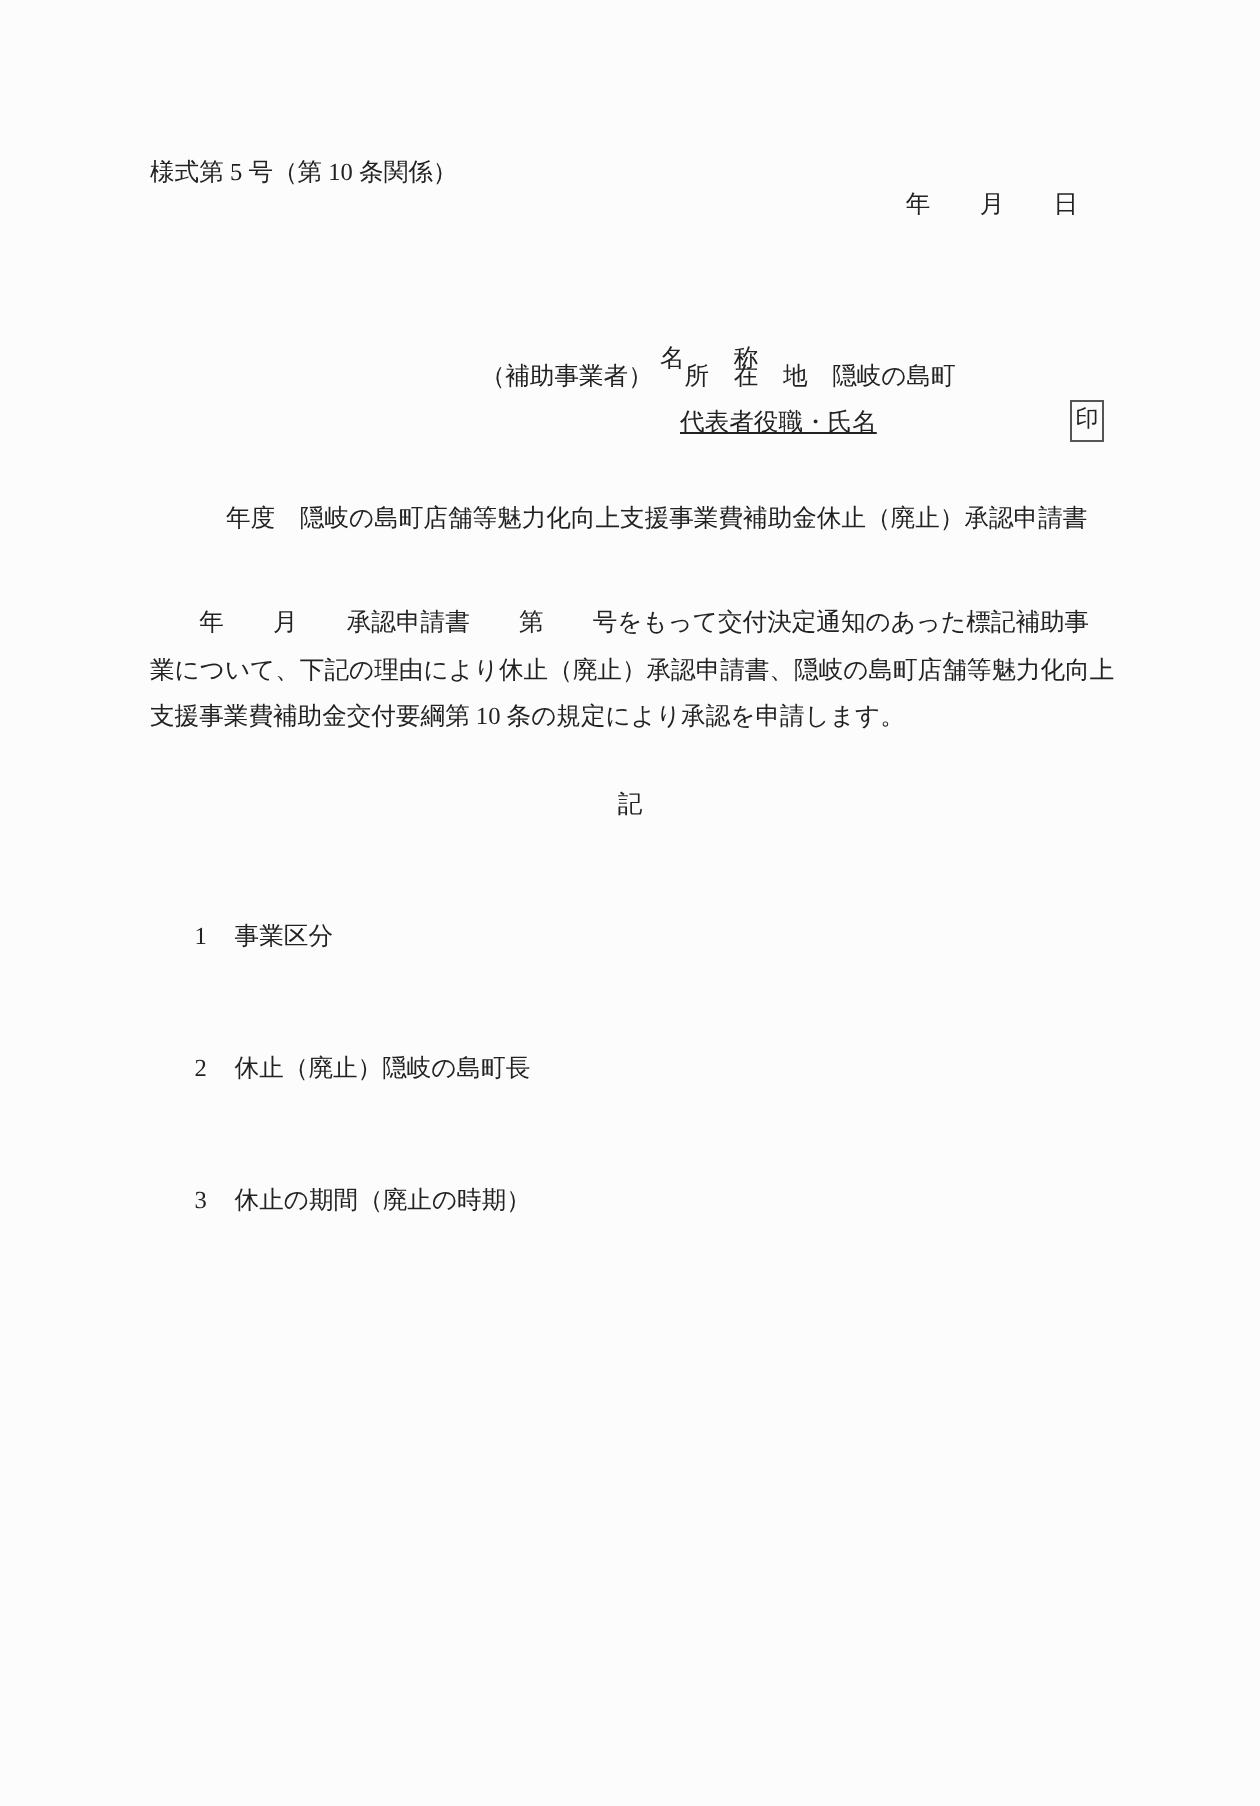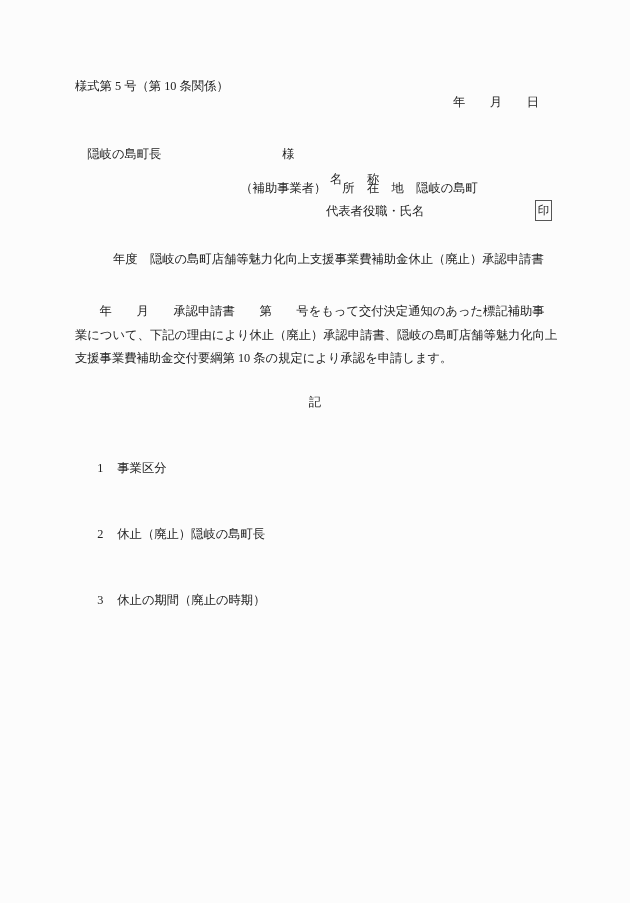--- a/index.html
+++ b/index.html
@@ -19,21 +19,21 @@
     overflow: hidden;
   }
   .line { position: absolute; white-space: pre; }
   .form-number { left: 75px; top: 79px; }
   .date-line { left: 59px; top: 95px; width: 480px; text-align: right; }
   .addressee { left: 75px; top: 132px; }
   .addressee-name { display: inline-block; width: 195px; }
   .applicant-row1 { left: 228px; top: 166px; }
   .applicant-label { display: inline-block; width: 102px; }
   .applicant-row2 { left: 330px; top: 172px; }
-  .applicant-row3 { left: 326px; top: 204px; }
+  .applicant-row3 { left: 340px; top: 204px; text-decoration: underline; }
   .seal-box {
     position: absolute;
     left: 535px; top: 200px;
     width: 17px; height: 21px;
     border: 1px solid #555555;
     display: flex; align-items: center; justify-content: center;
     font-size: 11.5px;
     background: #fcfcfc;
   }
   .doc-title { left: 113px; top: 252px; }
@@ -47,23 +47,20 @@
 </style>
 </head>
 <body>
 
 <div class="page">
 
   <div class="line form-number">様式第 5 号（第 10 条関係）</div>
 
   <div class="line date-line">年　　月　　日</div>
 
-  <div class="line addressee">
-    <span class="addressee-name">隠岐の島町長</span><span>様</span>
-  </div>
 
   <div class="line applicant-row1">
     <span class="applicant-label">（補助事業者）</span><span>所　在　地　隠岐の島町</span>
   </div>
 
   <div class="line applicant-row2">名　　称</div>
 
   <div class="line applicant-row3">代表者役職・氏名</div>
 
   <div class="seal-box">

